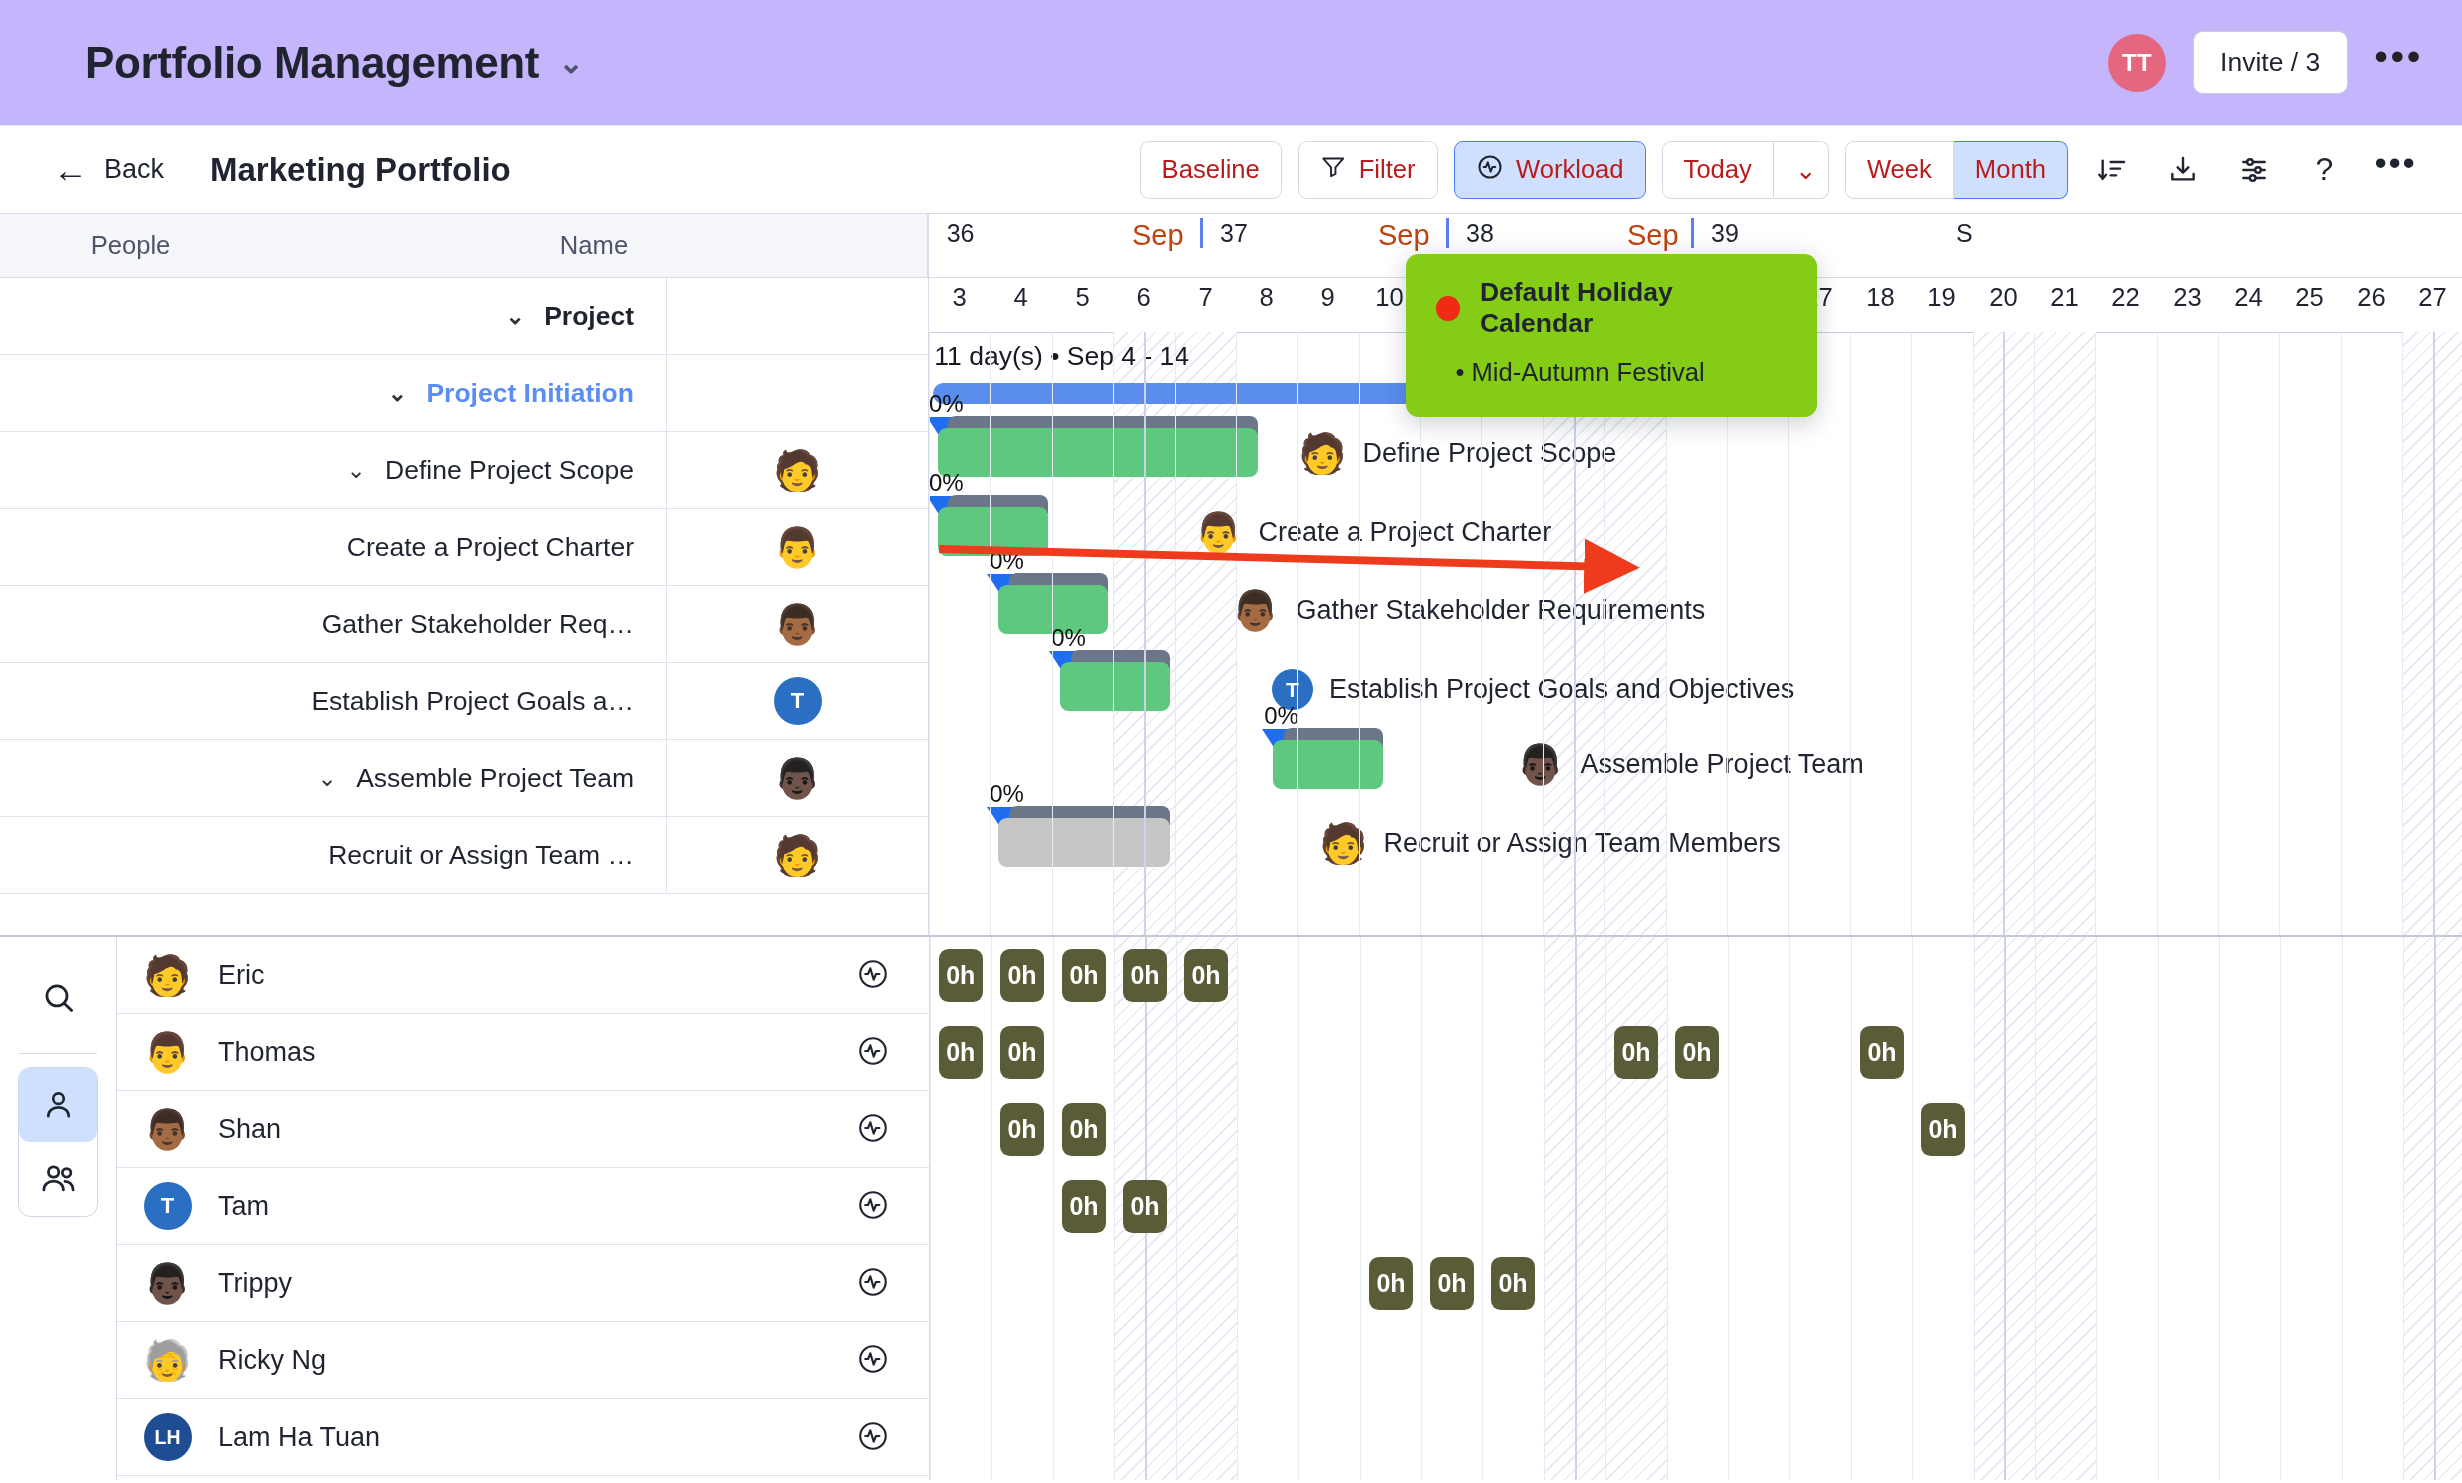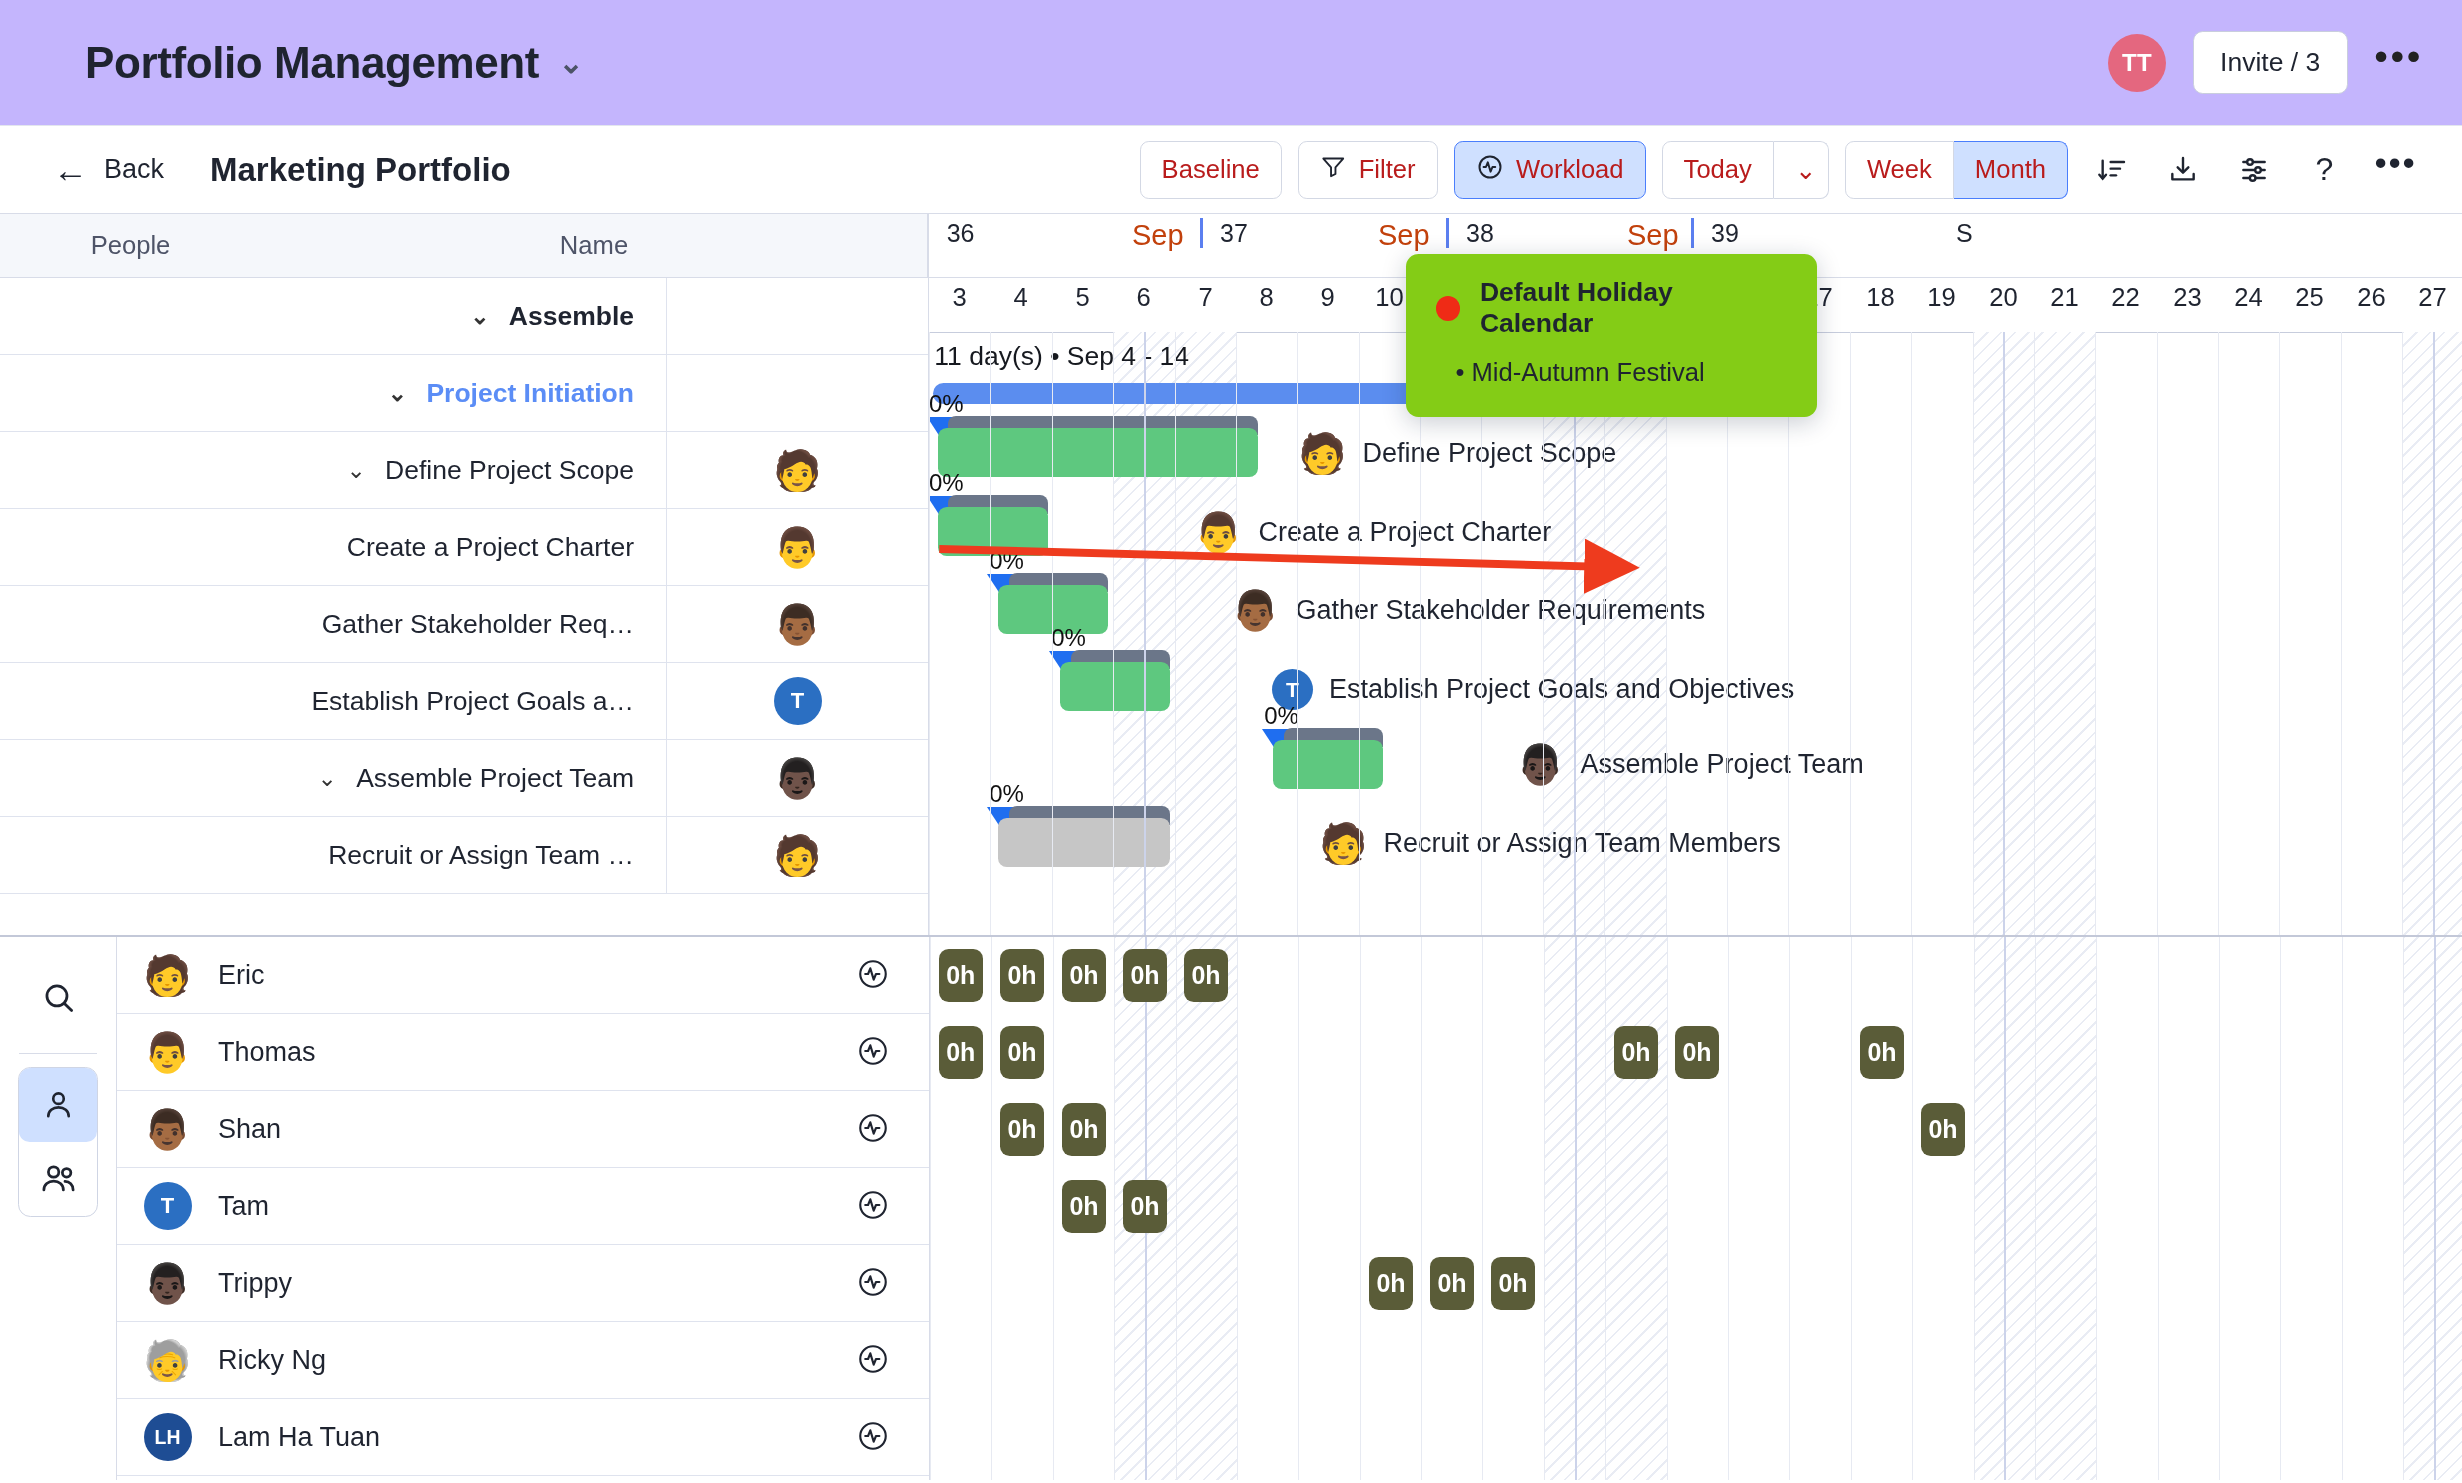--- a/index.html
+++ b/index.html
@@ -211,21 +211,21 @@
 
     <div class="left-pane">
       <div class="hdr">
         <div class="cell col-people">People</div>
         <div class="cell col-name">Name</div>
       </div>
 
       <div class="trow lvl-group">
         <div class="namecell">
           <span class="twisty">⌄</span>
-          <span class="nm">Assemble</span>
+          <span class="nm">Project</span>
         </div>
         <div class="peoplecell"></div>
       </div>
 
       <div class="trow lvl-proj">
         <div class="namecell">
           <span class="twisty">⌄</span>
           <span class="nm">Project Initiation</span>
         </div>
         <div class="peoplecell"></div>

